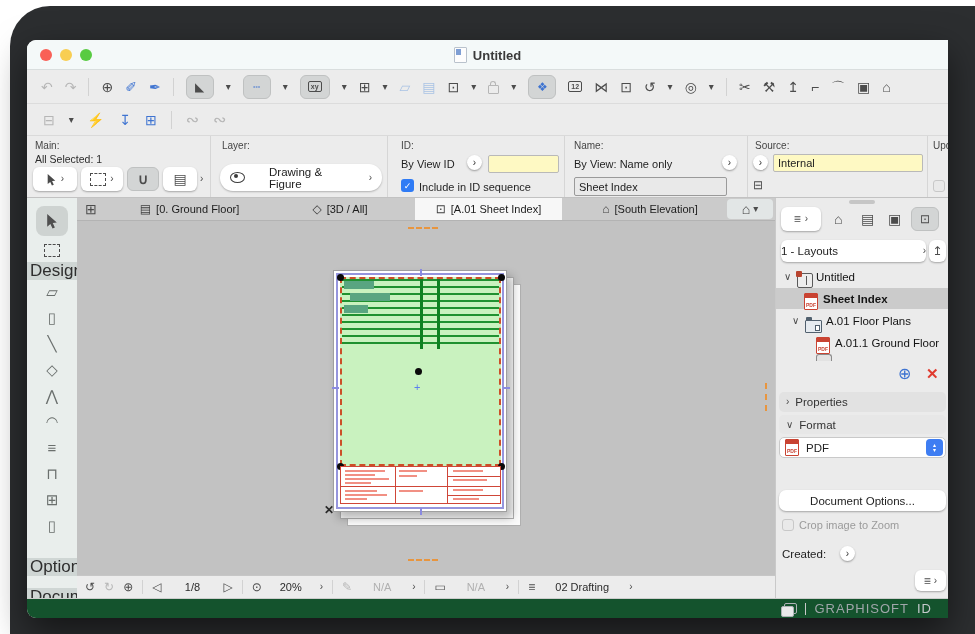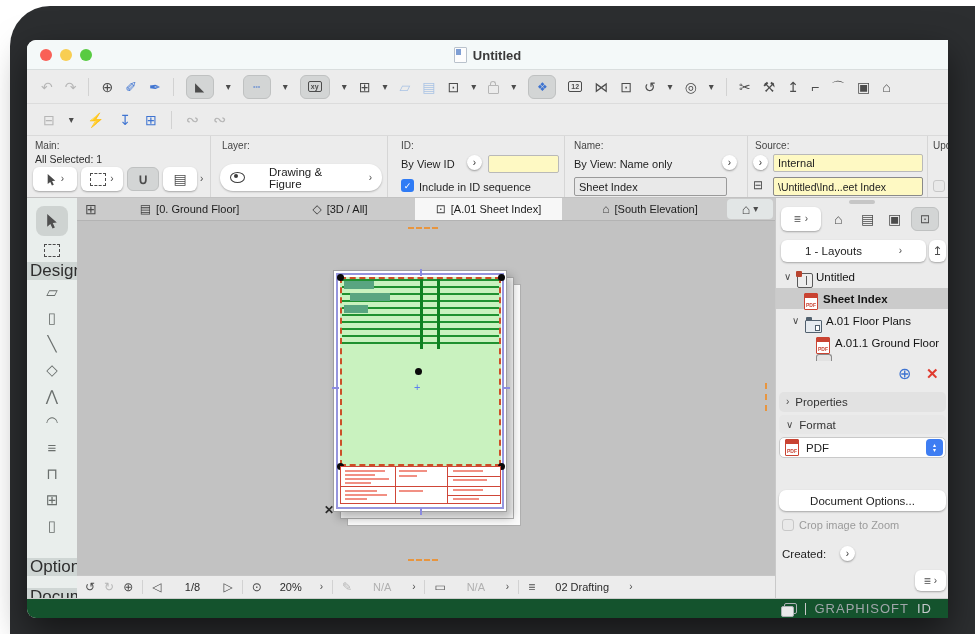--- a/index.html
+++ b/index.html
@@ -227,21 +227,20 @@
       <div class="abs wfield" style="left:10px;top:41px;width:153px;height:19px;background:#e9e9e9;border-color:#9a9a9a;">Sheet Index</div>
     </div>
 
     <div class="ibsec" style="left:720px;width:180px;">
       <div class="abs lbl" style="left:8px;top:4px;">Source:</div>
       <div class="abs circ" style="left:6px;top:19px;">
           <span>›</span>
         </div>
       <div class="abs wfield" style="left:26px;top:18px;width:150px;height:18px;">Internal</div>
       <div class="abs ico sm" style="left:6px;top:43px;">⊟</div>
-      <div class="abs wfield" style="left:26px;top:41px;width:150px;height:19px;border-color:#8a8a8a;font-size:10.5px;">\Untitled\Ind...eet Index</div>
     </div>
 
     <div class="ibsec" style="left:901px;width:60px;">
       <div class="abs lbl" style="left:5px;top:4px;">Upda</div>
       <div class="abs cbe" style="left:5px;top:44px;"></div>
 
     </div>
   </div>
 
   <div class="abs" id="tabbar">
@@ -356,21 +355,21 @@
       <span class="ico sm">≡</span>
       <span class="chv">›</span>
     </div>
     <span class="abs ico" style="left:58px;top:14px;">⌂</span>
     <span class="abs ico" style="left:85px;top:14px;">▤</span>
     <span class="abs ico" style="left:112px;top:14px;">▣</span>
     <div class="abs press" style="left:135px;top:9px;width:28px;">
       <span class="ico sm">⊡</span>
     </div>
 
-    <div class="abs wbtn" style="left:5px;top:42px;width:145px;height:22px;justify-content:space-between;padding:0 24px;">
+    <div class="abs wbtn" style="left:5px;top:42px;width:145px;height:22px;justify-content:space-between;padding:0 0;">
       <span>1 - Layouts</span>
       <span class="chv">›</span>
     </div>
     <div class="abs wbtn" style="left:153px;top:42px;width:17px;height:22px;">
       <span class="ico sm">↥</span>
     </div>
 
     <div class="trow" style="top:68px;">
       <span class="abs chv" style="left:8px;">∨</span>
       <span class="abs bookicon" style="left:21px;top:4px;"></span>

